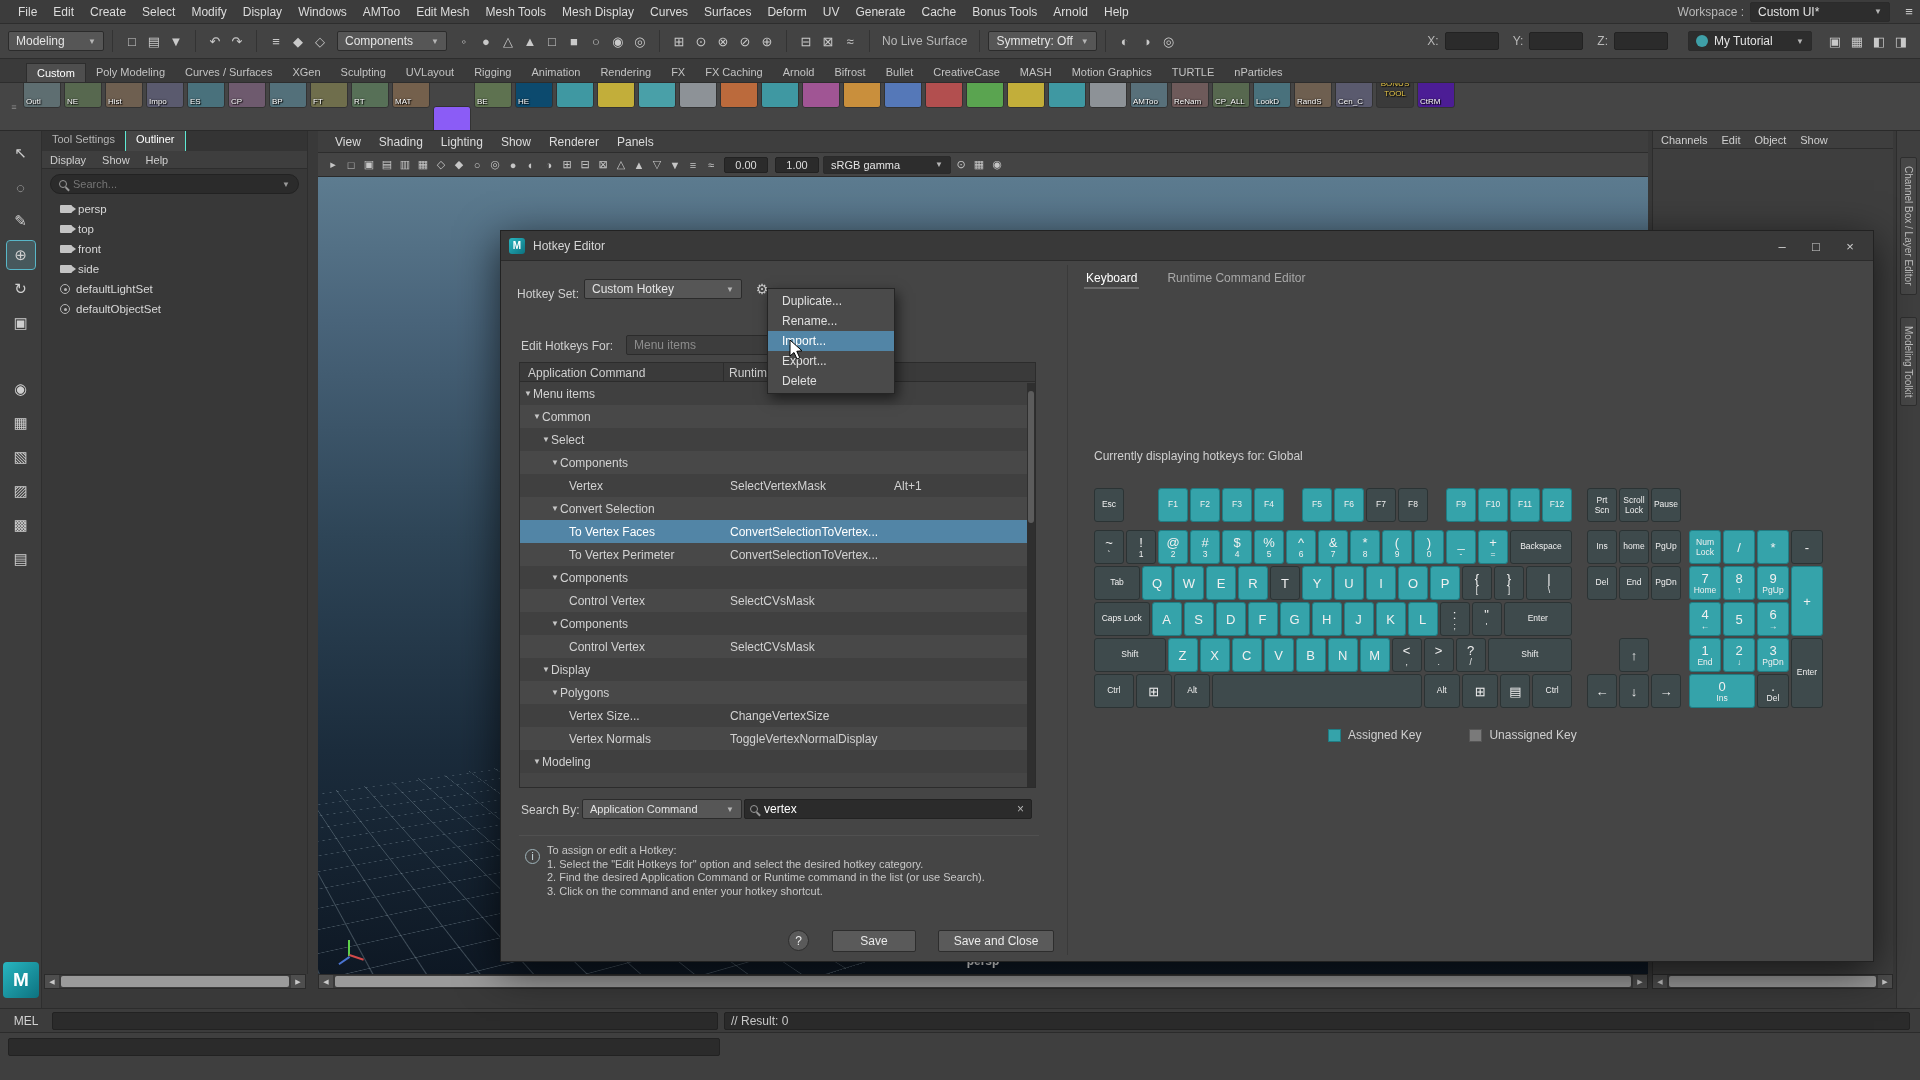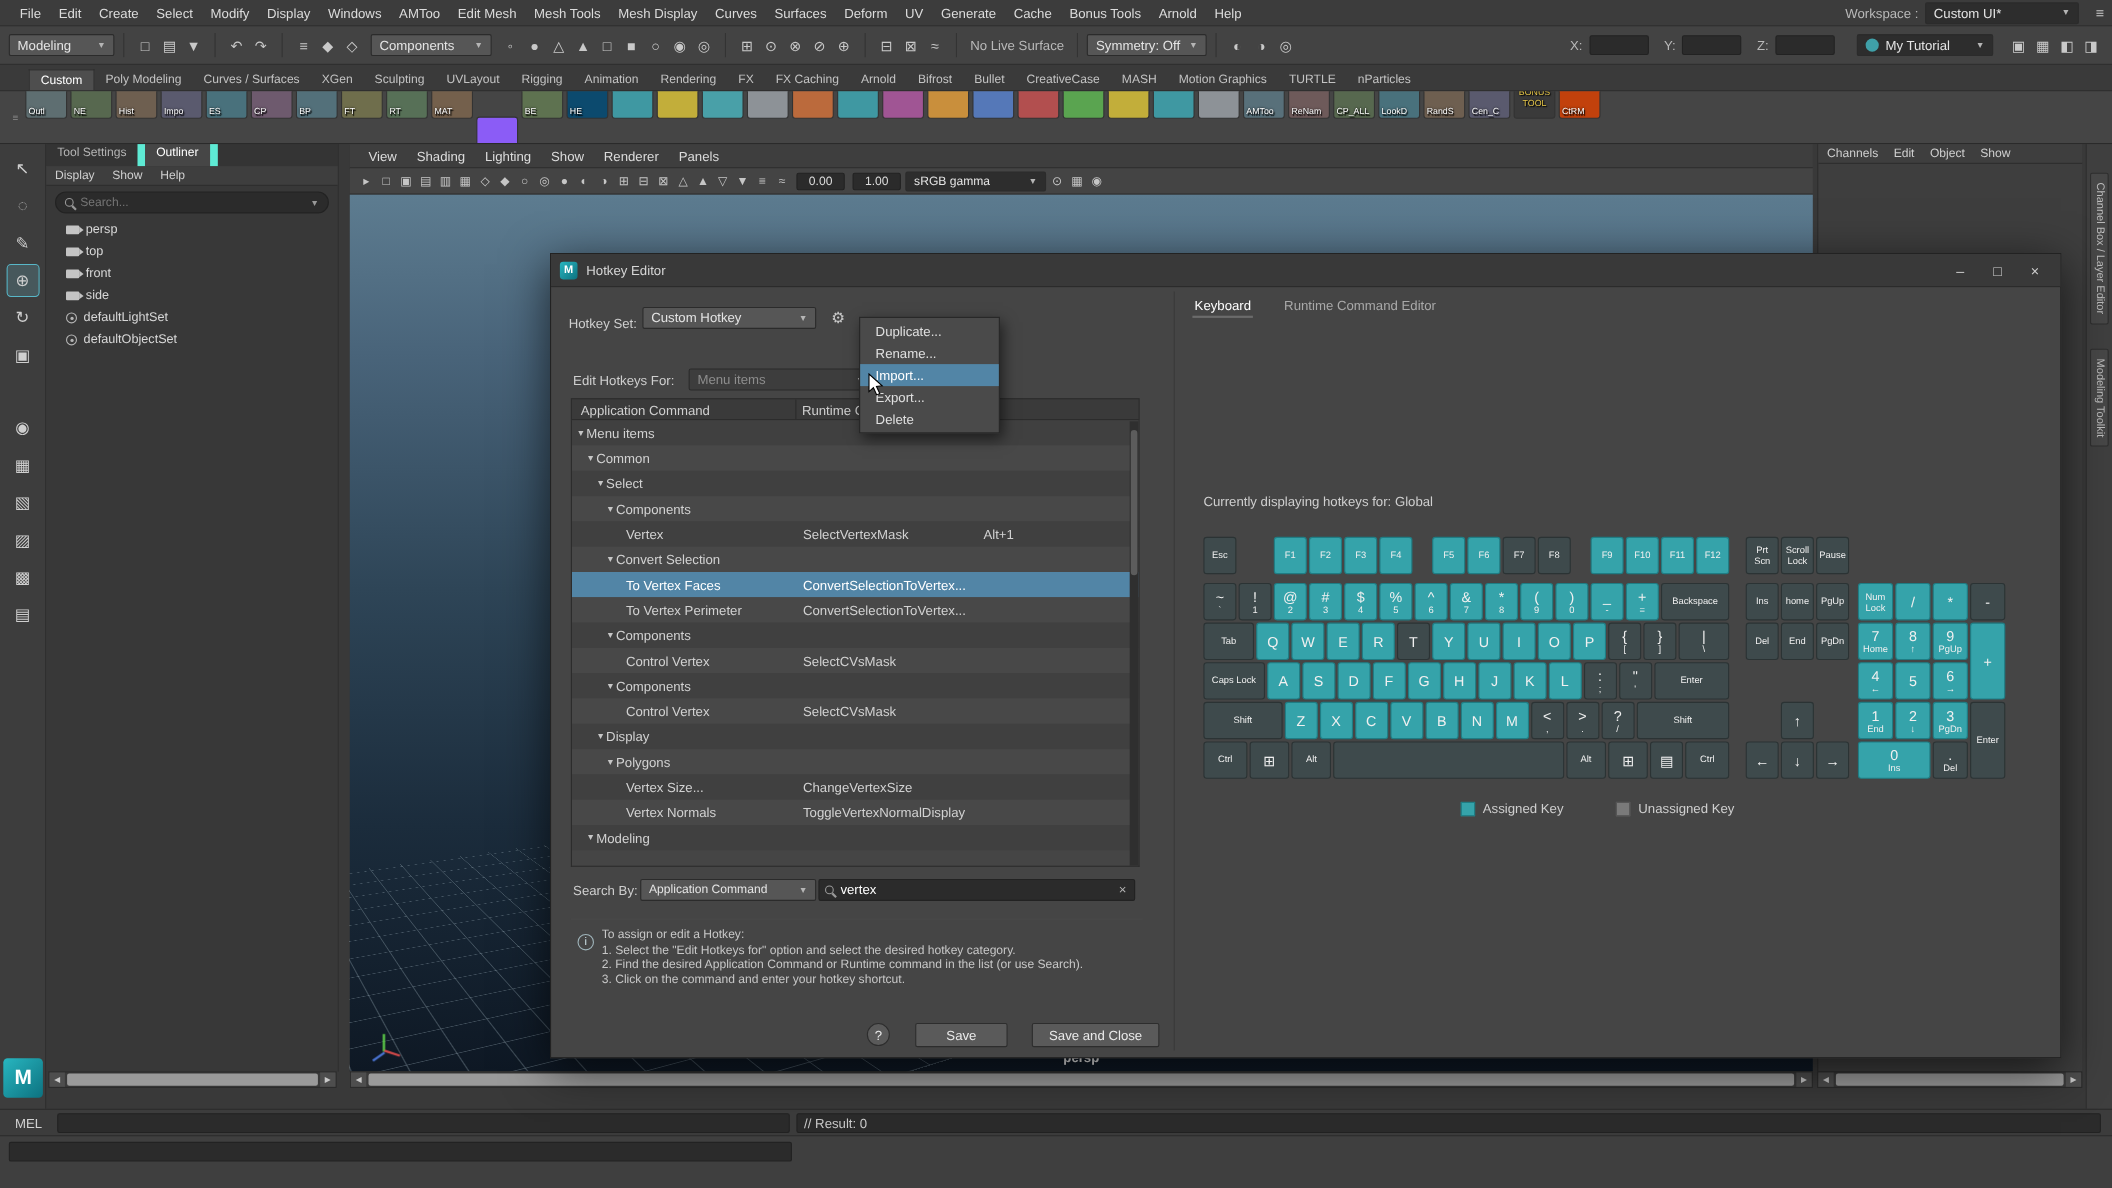--- a/index.html
+++ b/index.html
@@ -35,21 +35,21 @@
 
 
 #toolbox{position:absolute;left:0;top:131px;width:42px;height:877px;background:#3d3d3d;border-right:1px solid #2e2e2e;display:flex;flex-direction:column;align-items:center;padding-top:8px;gap:6px}
 .tool{width:28px;height:28px;display:flex;align-items:center;justify-content:center;font-size:15px;color:#cfcfcf;border-radius:3px}
 .tool.on{outline:1px solid #58b7c8;background:#47585c}
 #toolbox .gap{height:26px}
 #maya-logo{position:absolute;left:3px;bottom:10px;width:36px;height:36px;border-radius:4px;background:linear-gradient(135deg,#28b6c0,#0d7280);display:flex;align-items:center;justify-content:center;color:#fff;font-weight:bold;font-size:19px}
 
 #leftpanel{position:absolute;left:42px;top:131px;width:266px;height:843px;background:#383838;border-right:1px solid #2e2e2e}
 .ptabs{display:flex;height:20px;background:#343434}
-.ptab{padding:2px 10px;font-size:11px;color:#b5b5b5;border-right:7px solid #5eead4}
+.ptab{padding:2px 10px;font-size:11px;color:#b5b5b5;border-right:1px solid #5eead4}
 .ptab.on{background:#464646;color:#fff}
 .pmenu{display:flex;height:18px;align-items:center;padding-left:8px;gap:16px;font-size:11px;color:#cfcfcf;background:#3e3e3e;border-bottom:1px solid #2d2d2d}
 .search{display:flex;align-items:center;height:20px;background:#2b2b2b;border:1px solid #222;border-radius:10px;margin:5px 8px;padding:0 8px;color:#8d8d8d}
 .mag{width:8px;height:8px;border:1.5px solid #999;border-radius:50%;position:relative;margin-right:6px;flex:0 0 auto}
 .mag::after{content:"";position:absolute;width:5px;height:1.5px;background:#999;transform:rotate(45deg);right:-4px;bottom:-2px}
 .orow{display:flex;align-items:center;height:20px;padding-left:18px;font-size:11.5px;color:#d8d8d8}
 .cam-i,.set-i{display:none}
 .orow.cam .cam-i{display:inline-block;width:12px;height:8px;background:#c4c4c4;border-radius:1px;position:relative;margin-right:6px}
 .orow.cam .cam-i::before{content:"";position:absolute;right:-4px;top:1px;border-left:4px solid #c4c4c4;border-top:3px solid transparent;border-bottom:3px solid transparent}
 .orow.set .set-i{display:inline-block;width:10px;height:10px;border:1px solid #b5b5b5;border-radius:50%;position:relative;margin-right:6px}
@@ -144,21 +144,21 @@
 .key.sm .kl{font-size:8.5px;text-align:center;line-height:1.1;white-space:normal}
 .ks{font-size:8.5px;line-height:1;margin-top:1px}
 .ks:empty{display:none}
 #kb-num .key{width:auto;height:auto}
 #kb-legend{position:absolute;left:827px;top:497px;display:flex;gap:48px;align-items:center}
 .lg{display:flex;align-items:center;gap:7px;color:#cfcfcf}
 .lg-sq{width:13px;height:13px;background:#35a3aa;border:1px solid #1f7d84}
 .lg-sq.un{background:#7a7a7a;border-color:#565656}
 
 
-#ctx{position:absolute;left:280px;top:57px;width:128px;background:#4a4a4a;border:1px solid #252525;box-shadow:3px 5px 12px rgba(0,0,0,.55);padding:2px 0;z-index:60}
+#ctx{position:absolute;left:266px;top:57px;width:128px;background:#4a4a4a;border:1px solid #252525;box-shadow:3px 5px 12px rgba(0,0,0,.55);padding:2px 0;z-index:60}
 .ctx-item{height:20px;line-height:20px;padding-left:14px;color:#e0e0e0;white-space:nowrap}
 .ctx-item.hl{background:#5285a6;color:#fff}
 #cursor{position:absolute;left:288px;top:108px;z-index:70}
 </style>
 </head>
 <body>
 
 <div id="menubar">
   <div style="display:flex">
 
@@ -409,21 +409,21 @@
       </span>
       <span class="shelf-item" style="background: rgb(110, 95, 80);">
         <span class="slabel">RandS</span>
       </span>
       <span class="shelf-item" style="background: rgb(90, 90, 110);">
         <span class="slabel">Cen_C</span>
       </span>
       <span class="shelf-item badge" style="background: rgb(58, 58, 58);">
         <span class="slabel">BONUS TOOL</span>
       </span>
-      <span class="shelf-item" style="background: #c2410c;">
+      <span class="shelf-item" style="background: #4c1d95;">
         <span class="slabel">CtRM</span>
       </span>
     </div>
 </div>
 
 <div id="toolbox">
   <div style="display:flex;flex-direction:column;gap:6px">
 
   <span class="tool">↖</span>
       <span class="tool">◌</span>

